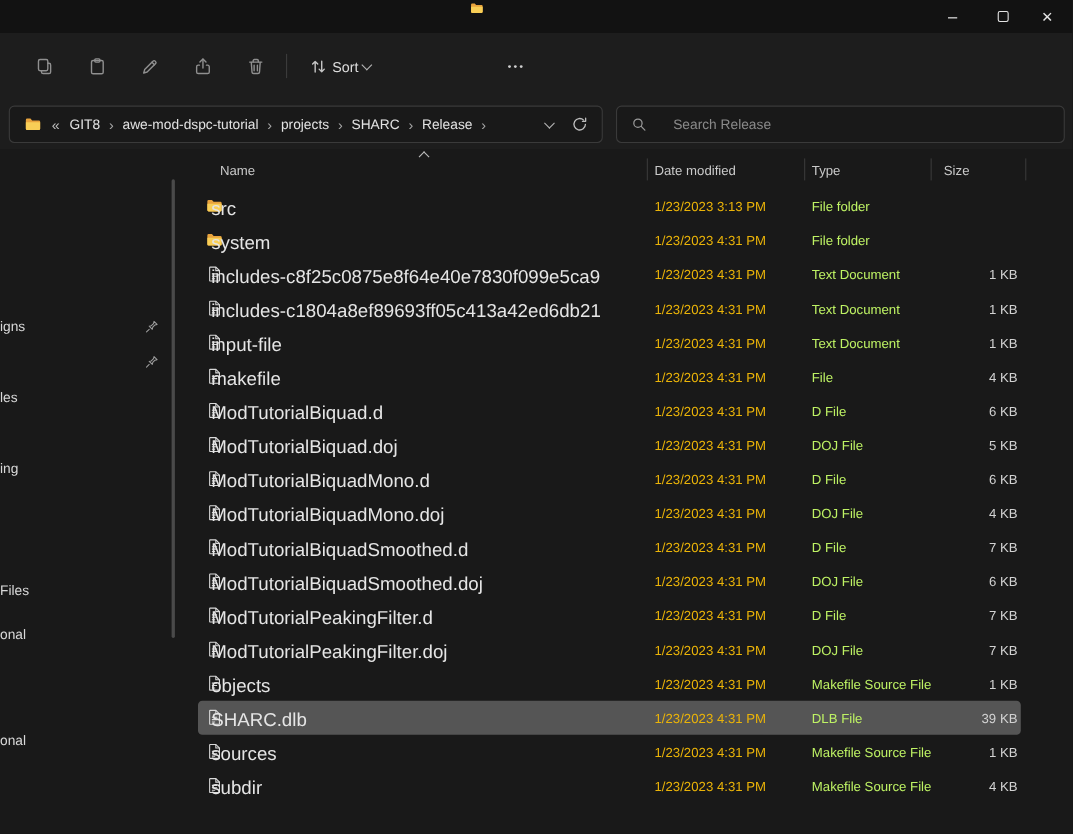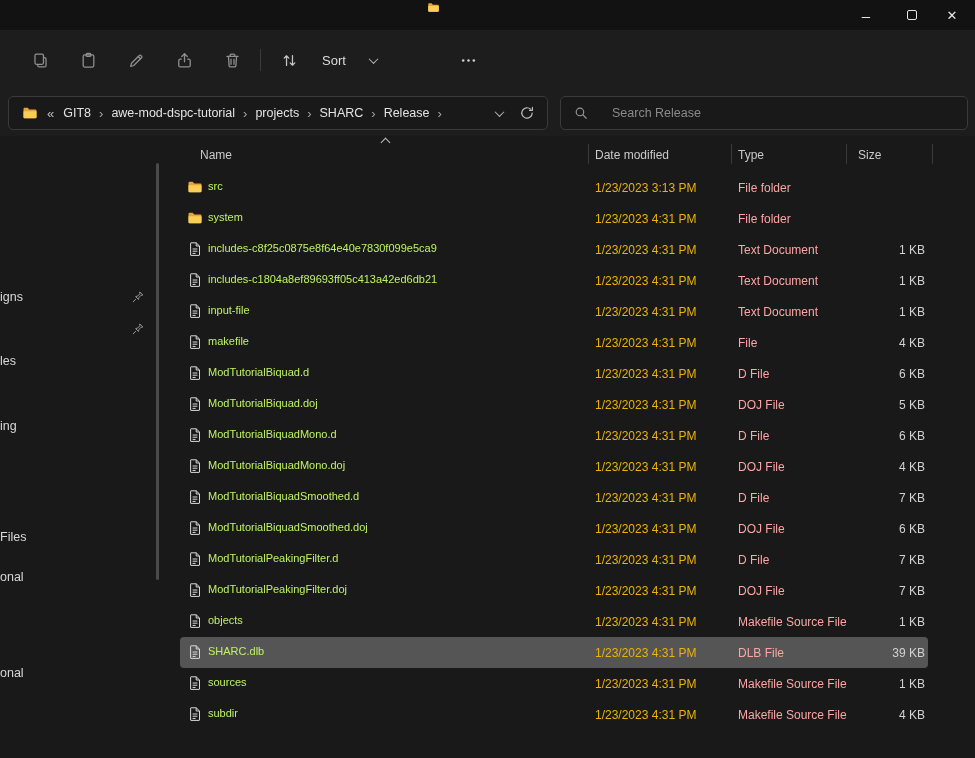--- a/index.html
+++ b/index.html
@@ -17,21 +17,21 @@
   .winbtn.min { left:843px; font-size:15px; }
   .winbtn.max { left:889px; }
   .winbtn.close { left:929px; }
   .max-box { width:10px; height:10px; border:1px solid #e4e4e4; border-radius:2px; }
 
   
   .toolbar { position:absolute; top:30px; left:0; width:975px; height:60px; background:#1d1d1d; }
   .tbtn { position:absolute; top:13px; width:40px; height:34px; border-radius:4px; display:flex; align-items:center; justify-content:center; }
   .tbtn svg, .tbtn-lbl svg { width:17px; height:17px; }
   .tsep { position:absolute; left:260px; top:19px; width:1px; height:22px; background:#3b3b3b; }
-  .tbtn-lbl { position:absolute; top:13px; height:34px; display:flex; align-items:center; gap:24px; padding:0 11px; border-radius:4px; color:#dcdcdc; font-size:13px; }
+  .tbtn-lbl { position:absolute; top:13px; height:34px; display:flex; align-items:center; gap:4px; padding:0 11px; border-radius:4px; color:#dcdcdc; font-size:13px; }
   .chev-down { width:7px; height:7px; border-left:1.4px solid #b5b5b5; border-bottom:1.4px solid #b5b5b5; transform:rotate(-45deg) translate(1px,-1px); display:inline-block; }
 
   
   .addr-row { position:absolute; top:90px; left:0; width:975px; height:46px; background:#1d1d1d; }
   .addr-box { position:absolute; left:8px; top:6px; width:540px; height:34px; background:#191919; border:1px solid #3a3a3a; border-radius:5px; display:flex; align-items:center; padding:0 12px; font-size:12.5px; color:#e2e2e2; }
   .addr-box .ficon { width:18px; height:16px; margin-right:8px; flex:none; }
   .overflow-chev { color:#bdbdbd; margin-right:6px; font-size:13px; }
   .crumb { padding:0 3px; white-space:nowrap; }
   .crumb-sep { color:#a5a5a5; padding:0 5px; font-size:13px; }
   .addr-spacer { flex:1; }
@@ -50,23 +50,23 @@
 
   .pane { position:absolute; left:168px; top:0; right:0; bottom:0; }
   .hcell { position:absolute; top:12px; font-size:12px; color:#c9c9c9; white-space:nowrap;text-align:center; }
   .hsep { position:absolute; top:8px; width:1px; height:20px; background:#393939; }
   .sort-caret { position:absolute; left:214px; top:3px; width:7px; height:7px; border-left:1.3px solid #bdbdbd; border-top:1.3px solid #bdbdbd; transform:rotate(45deg); }
 
   .rows { position:absolute; top:36px; left:12px; }
   .row { position:relative; width:748px; height:31px; border-radius:4px; }
   .row.sel { background:#555555; }
   .ricon { position:absolute; left:7px; top:7px; width:16px; height:16px; }
-  .cname { position:absolute; left:28px; top:8px; font-size:11px; color:#bef264; white-space:nowrap; }
+  .cname { position:absolute; left:12px; top:8px; font-size:17px; color:#e5e5e5; white-space:nowrap; }
   .cdate { position:absolute; left:415px; top:9px; font-size:12px; color:#eab308; white-space:nowrap; }
-  .ctype { position:absolute; left:558px; top:9px; font-size:12px; color:#fca5a5; white-space:nowrap; }
+  .ctype { position:absolute; left:558px; top:9px; font-size:12px; color:#bef264; white-space:nowrap; }
   .csize { position:absolute; left:640px; width:105px; top:9px; font-size:12px; color:#d2d2d2; text-align:right; white-space:nowrap; }
 </style>
 </head>
 <body>
 
 <svg width="0" height="0" style="position:absolute" aria-hidden="true">
   <defs>
     <symbol id="ic-folder" viewBox="0 0 16 16">
       <path d="M1.5 4a1.2 1.2 0 0 1 1.2-1.2h3l1.5 1.7h6.1a1.2 1.2 0 0 1 1.2 1.2V12a1.2 1.2 0 0 1-1.2 1.2H2.7A1.2 1.2 0 0 1 1.5 12z" fill="#e8a33d"></path>
       <path d="M1.5 6.2h13V12a1.2 1.2 0 0 1-1.2 1.2H2.7A1.2 1.2 0 0 1 1.5 12z" fill="#f8ce56"></path>

